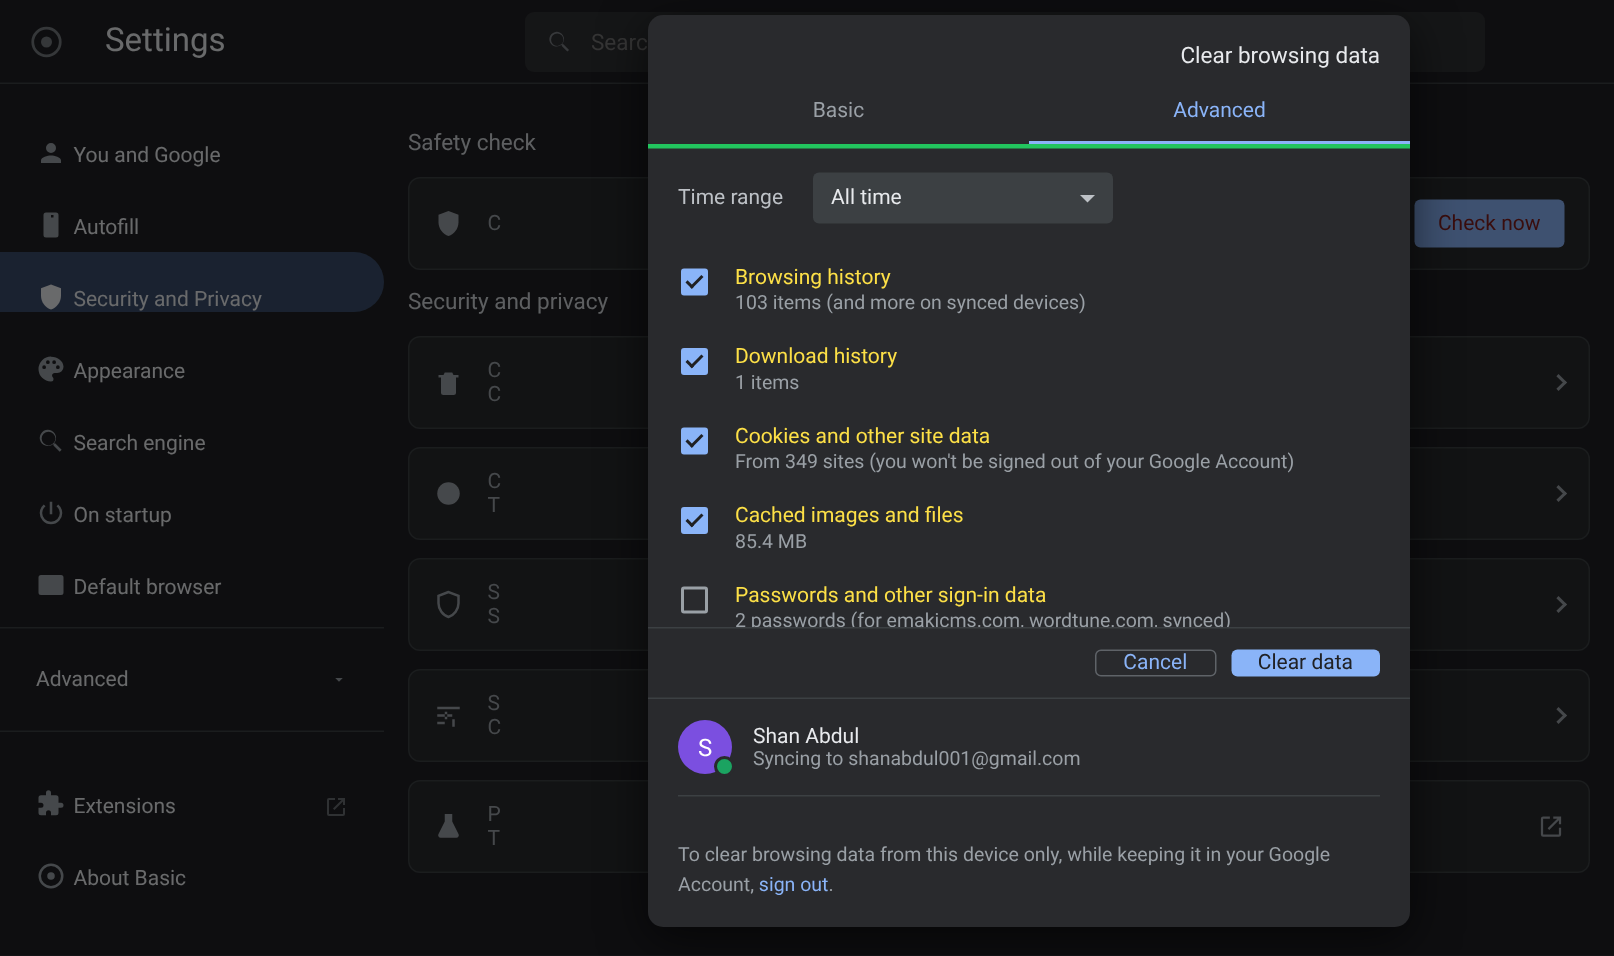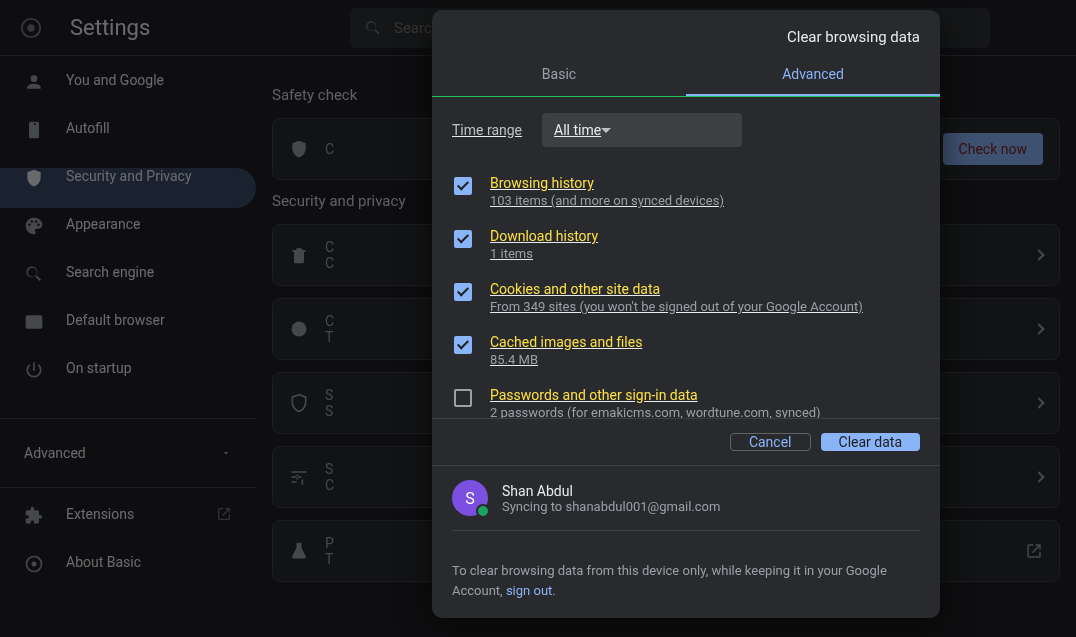--- a/index.html
+++ b/index.html
@@ -23,21 +23,21 @@
     }
     .search-wrap svg { width: 18px; height: 18px; opacity: .7; }
     .search-wrap input {
       background: transparent; border: none; outline: none;
       color: #bdc1c6; font-size: 15px; flex: 1;
     }
     
     .shell { display: flex; height: calc(100% - 56px); }
     .sidebar { width: 256px; padding-top: 12px; display: flex; flex-direction: column; }
     .side-item {
-      display: flex; align-items: flex-start; gap: 22px;
+      display: flex; align-items: flex-end; gap: 5px;
       height: 40px; padding: 0 24px; margin: 4px 0;
       font-size: 14px; color: #e8eaed; border-radius: 0 20px 20px 0;
       cursor: pointer;
     }
     .side-item.active { background: #3b4d6b; }
     .side-item svg, .side-icon { width: 20px; height: 20px; fill: #9aa0a6; flex-shrink: 0; }
     .side-item.active svg { fill: #e8eaed; }
     .side-divider { height: 1px; background: #3c4043; margin: 14px 0; }
     .side-advanced {
       display: flex; align-items: center; justify-content: space-between;
@@ -76,33 +76,32 @@
     .dlg-header { padding: 18px 20px 10px 20px; font-size: 15px; color: #e8eaed; text-align: right; }
     .tabs { display: flex; }
     .tab {
       flex: 1; text-align: center; padding: 10px 0 12px 0;
       font-size: 14px; color: #9aa0a6; cursor: pointer;
       border-bottom: 2px solid transparent;
     }
     .tab.active { color: #8ab4f8; border-bottom-color: #8ab4f8; }
     .dlg-scroll {
       height: 322px; overflow-y: auto; padding: 16px 20px 0 20px;
-      border-top: 1px solid #22c55e;
-      text-decoration: underline;
+      border-top: 3px solid #22c55e;
     }
     .dlg-scroll::-webkit-scrollbar { width: 10px; }
     .dlg-scroll::-webkit-scrollbar-thumb { background: #5f6368; border-radius: 5px; }
     .dlg-scroll::-webkit-scrollbar-track { background: #2f3033; }
     .time-row { display: flex; align-items: center; gap: 20px; margin-bottom: 18px; }
     .time-row label { font-size: 14px; color: #bdc1c6; }
     .time-select {
       background: #3c4043; color: #e8eaed; border: none;
       height: 34px; width: 200px; padding: 0 12px; font-size: 14px;
       border-radius: 4px; cursor: pointer;
-      display: flex; align-items: center; 
+      display: flex; align-items: center; justify-content: space-between;
     }
     .time-select .caret { border-left: 5px solid transparent; border-right: 5px solid transparent; border-top: 5px solid #bdc1c6; }
     .opt-row { display: flex; gap: 18px; padding: 10px 0 10px 2px; }
     .cbox {
       width: 18px; height: 18px; border: 2px solid #9aa0a6; border-radius: 2px;
       flex-shrink: 0; margin-top: 2px; position: relative; cursor: pointer;
     }
     .cbox.checked { background: #8ab4f8; border-color: #8ab4f8; }
     .cbox.checked::after {
       content: ""; position: absolute; left: 4px; top: 0px;
@@ -185,30 +184,30 @@
       <span>Appearance</span>
     </div>
     <div class="side-item">
       <svg class="side-icon" viewBox="0 0 24 24">
           <path d="M15.5 14h-.79l-.28-.27a6.5 6.5 0 1 0-.7.7l.27.28v.79l5 5L20.49 19zM10 15.5A5.5 5.5 0 1 1 15.5 10 5.5 5.5 0 0 1 10 15.5z"></path>
         </svg>
       <span>Search engine</span>
     </div>
     <div class="side-item">
       <svg class="side-icon" viewBox="0 0 24 24">
+          <path d="M13 3h-2v10h2zm4.8 2.2-1.4 1.4A7 7 0 1 1 7.6 6.6L6.2 5.2a9 9 0 1 0 11.6 0z"></path>
+        </svg>
+      <span>On startup</span>
+    </div>
+    <div class="side-item">
+      <svg class="side-icon" viewBox="0 0 24 24">
           <path d="M3 5h18v14H3zM3 9h18"></path>
           <rect x="3" y="5" width="18" height="14" rx="1" fill="none" stroke="#9aa0a6" stroke-width="2"></rect>
         </svg>
       <span>Default browser</span>
-    </div>
-    <div class="side-item">
-      <svg class="side-icon" viewBox="0 0 24 24">
-          <path d="M13 3h-2v10h2zm4.8 2.2-1.4 1.4A7 7 0 1 1 7.6 6.6L6.2 5.2a9 9 0 1 0 11.6 0z"></path>
-        </svg>
-      <span>On startup</span>
     </div>
 
     <div class="side-divider"></div>
     <div class="side-advanced">
       <span>Advanced</span>
       <svg width="12" height="12" viewBox="0 0 24 24">
           <path fill="#9aa0a6" d="M7 10l5 5 5-5z"></path>
         </svg>
     </div>
     <div class="side-divider"></div>

